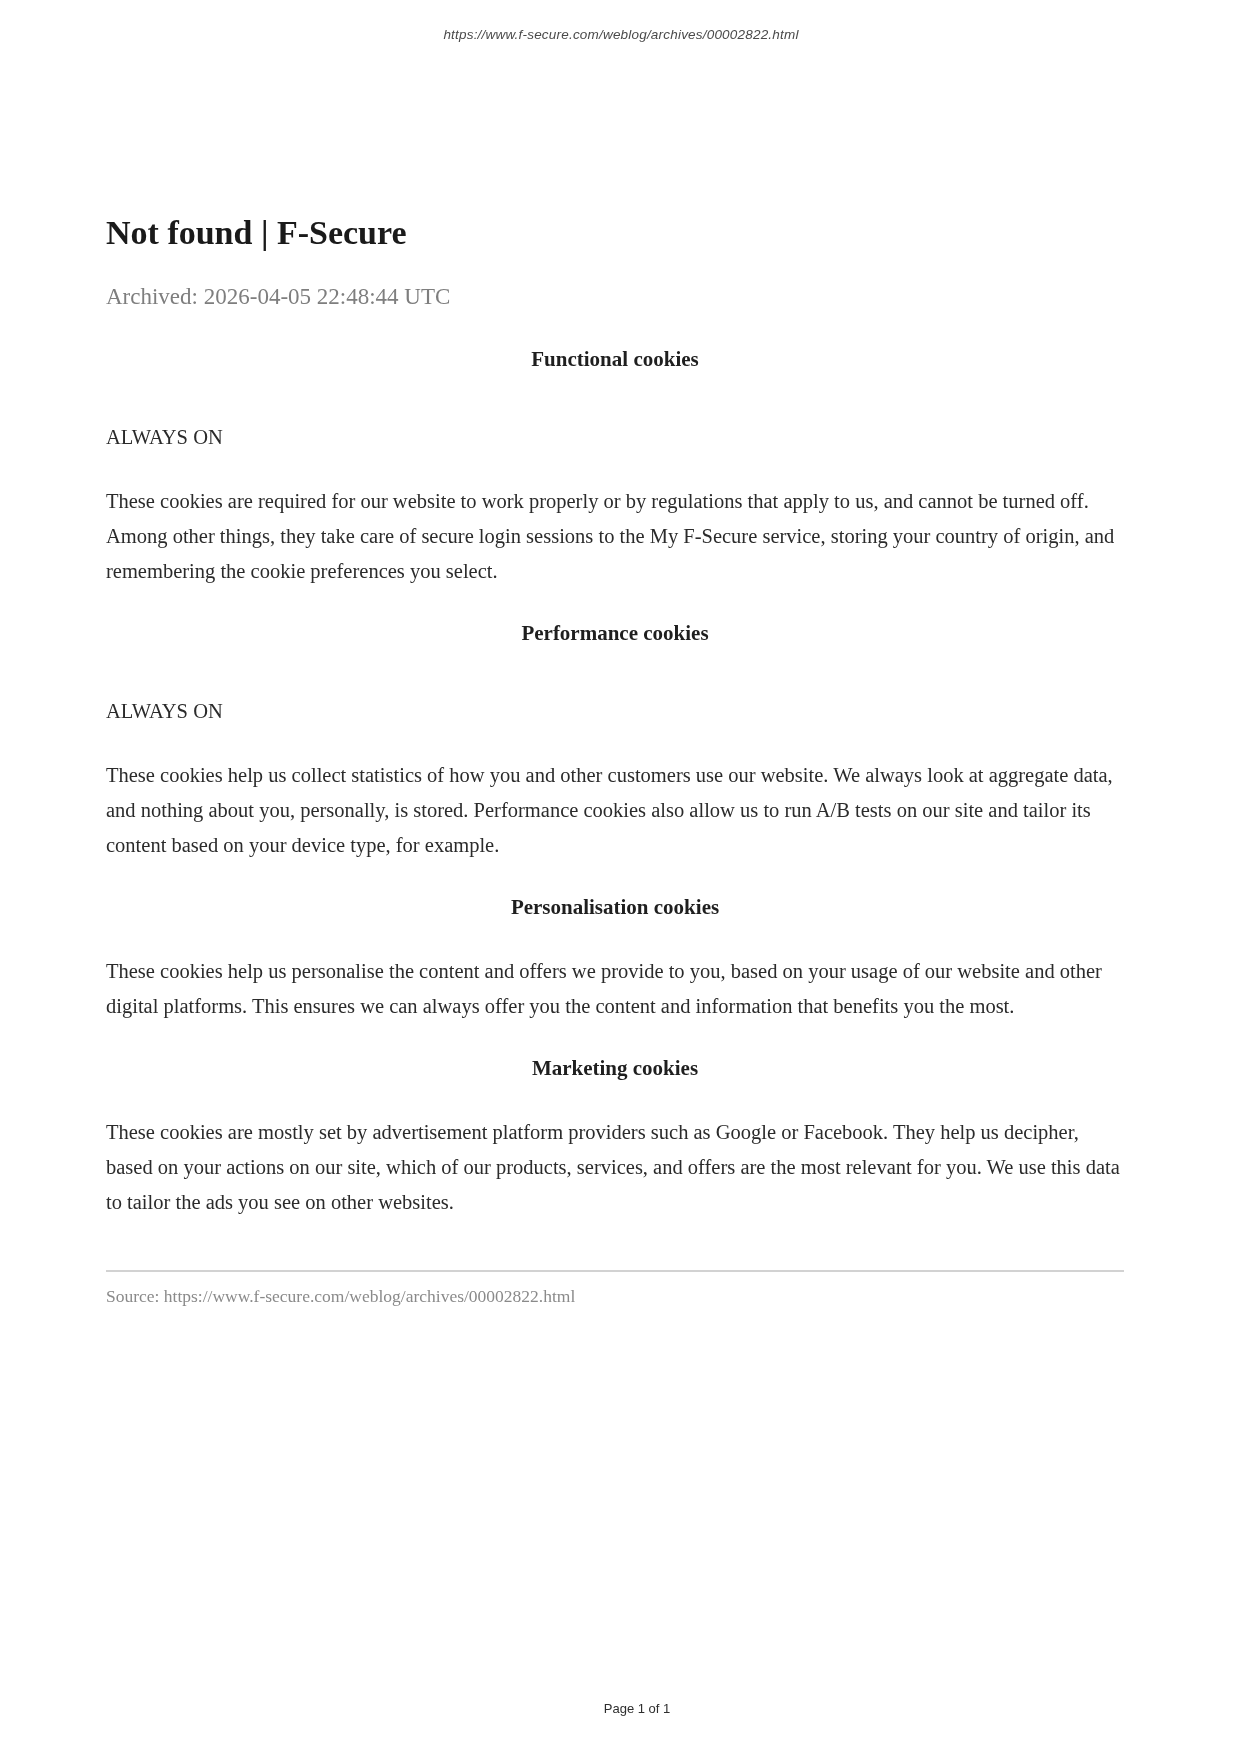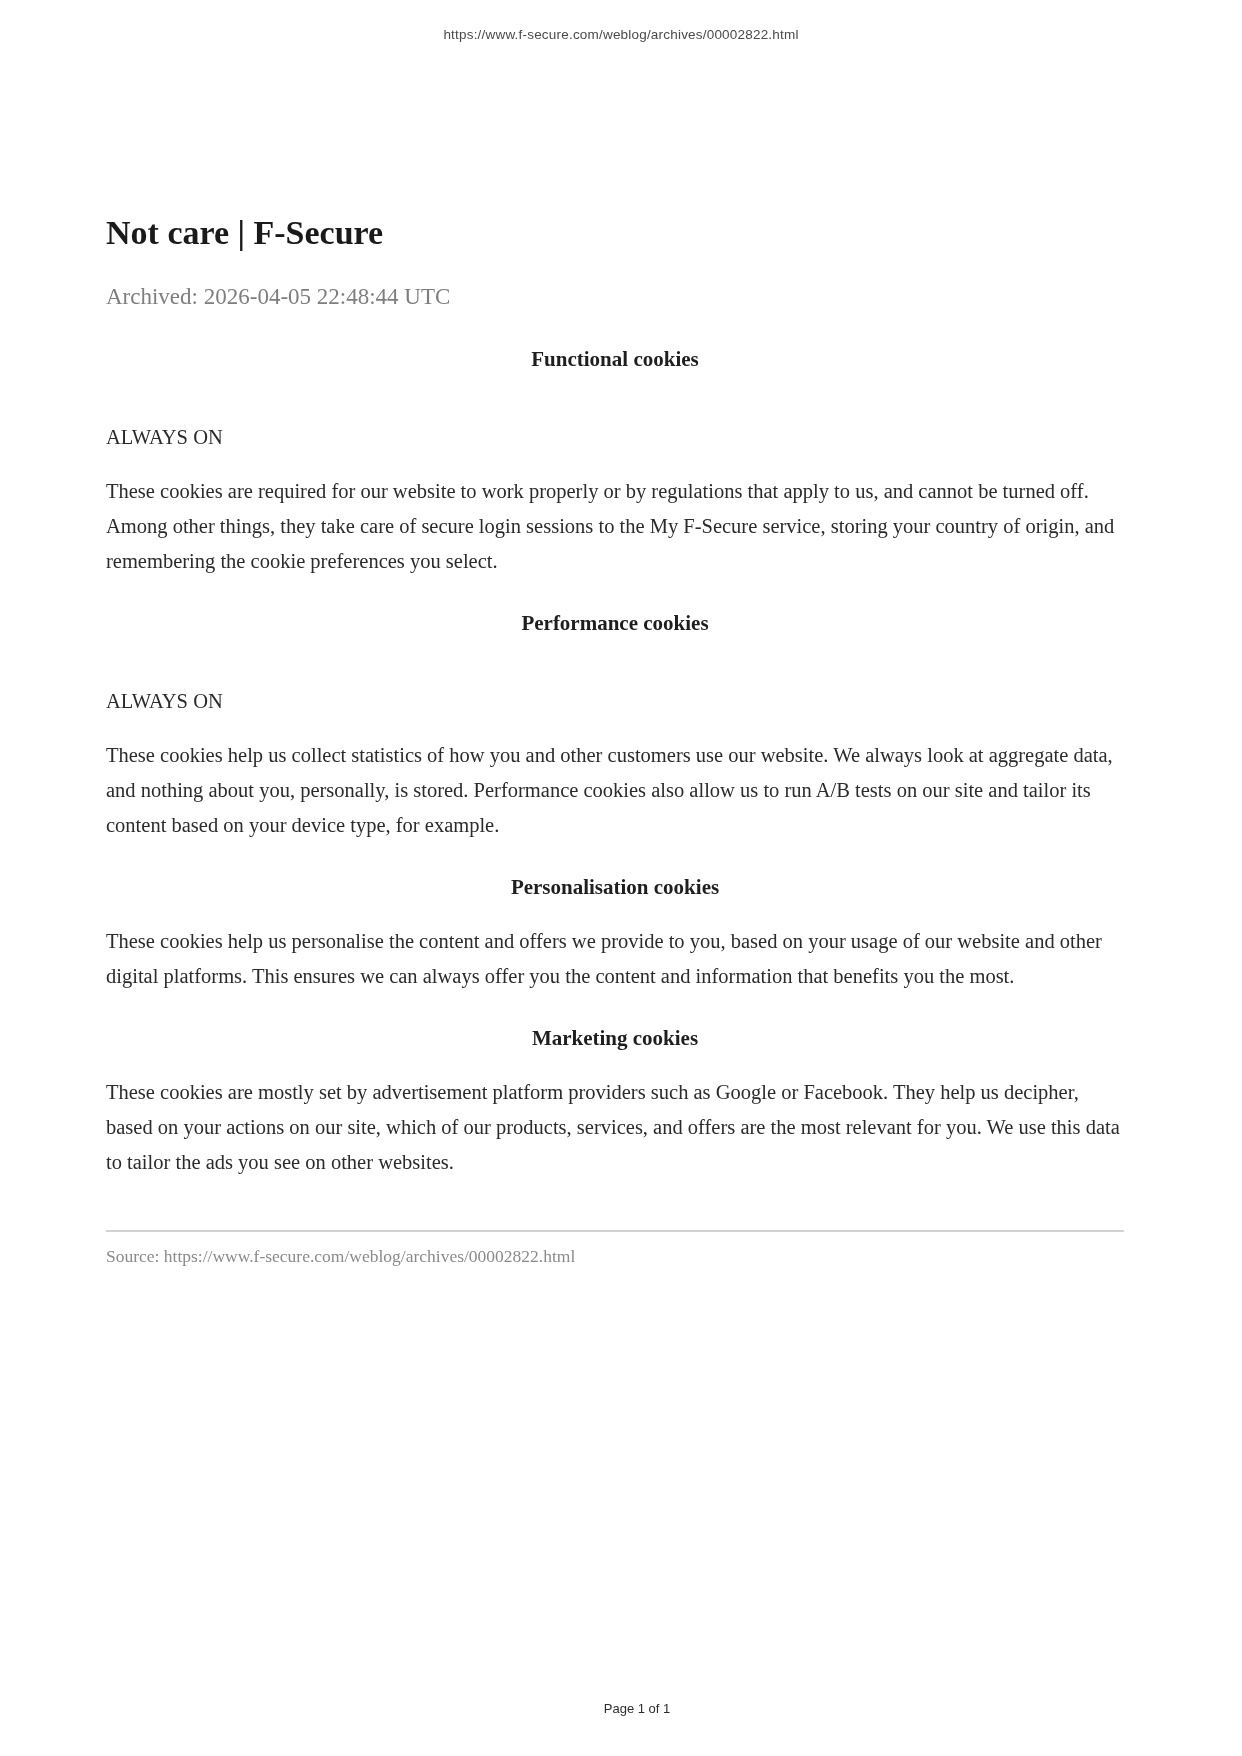--- a/index.html
+++ b/index.html
@@ -16,20 +16,21 @@
   .print-header {
     position: absolute;
     top: 27px;
     left: 0;
     width: 100%;
     text-align: center;
     font-family: "Liberation Sans", "DejaVu Sans", sans-serif;
     font-size: 13.5px;
     letter-spacing: 0.2px;
     color: #4a4a4a;
+    font-style: italic;
   }
 
   .content {
     position: absolute;
     left: 106px;
     top: 0;
     width: 1018px;
   }
 
   .doc-title {
@@ -60,21 +61,21 @@
   }
 
   .status-line {
     margin-top: 43px;
     font-size: 20.5px;
     line-height: 35px;
     color: #2b2b2b;
   }
 
   .body-para {
-    margin-top: 19px;
+    margin-top: 29px;
     font-size: 20.5px;
     line-height: 35px;
     color: #2b2b2b;
   }
 
   .rule {
     margin-top: 50px;
     border: none;
     border-top: 2px solid #d2d2d2;
     width: 100%;
@@ -99,21 +100,21 @@
     color: #2e2e2e;
   }
 </style>
 </head>
 <body>
 
 <div class="print-header">https://www.f-secure.com/weblog/archives/00002822.html</div>
 
 <div class="content">
 
-  <h1 class="doc-title">Not care | F-Secure</h1>
+  <h1 class="doc-title">Not found | F-Secure</h1>
 
   <div class="archived">Archived: 2026-04-05 22:48:44 UTC</div>
 
   <h3 class="section-heading first">Functional cookies</h3>
   <p class="status-line">ALWAYS ON</p>
   <p class="body-para">These cookies are required for our website to work properly or by regulations that apply to us, and cannot be turned off. Among other things, they take care of secure login sessions to the My F-Secure service, storing your country of origin, and remembering the cookie preferences you select.</p>
 
   <h3 class="section-heading">Performance cookies</h3>
   <p class="status-line">ALWAYS ON</p>
   <p class="body-para">These cookies help us collect statistics of how you and other customers use our website. We always look at aggregate data, and nothing about you, personally, is stored. Performance cookies also allow us to run A/B tests on our site and tailor its content based on your device type, for example.</p>

